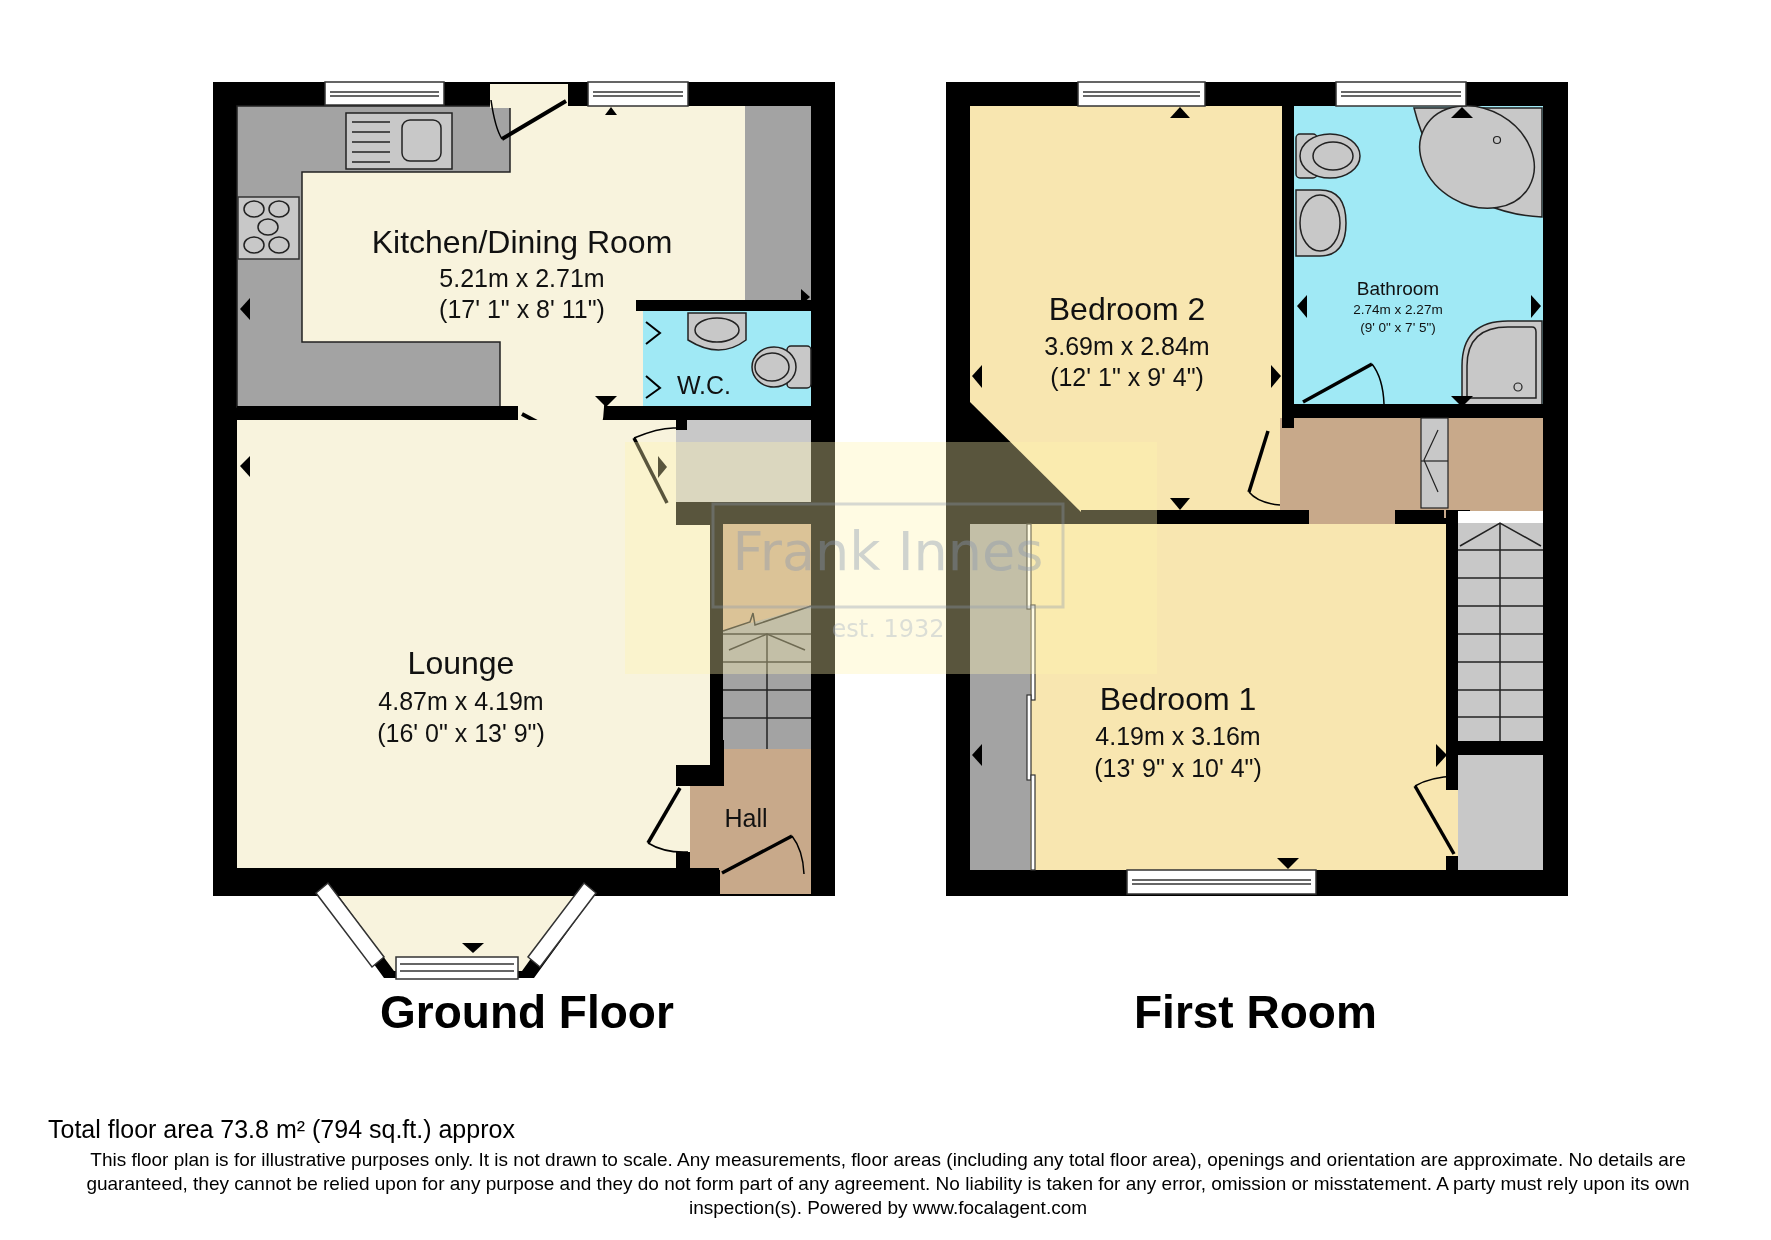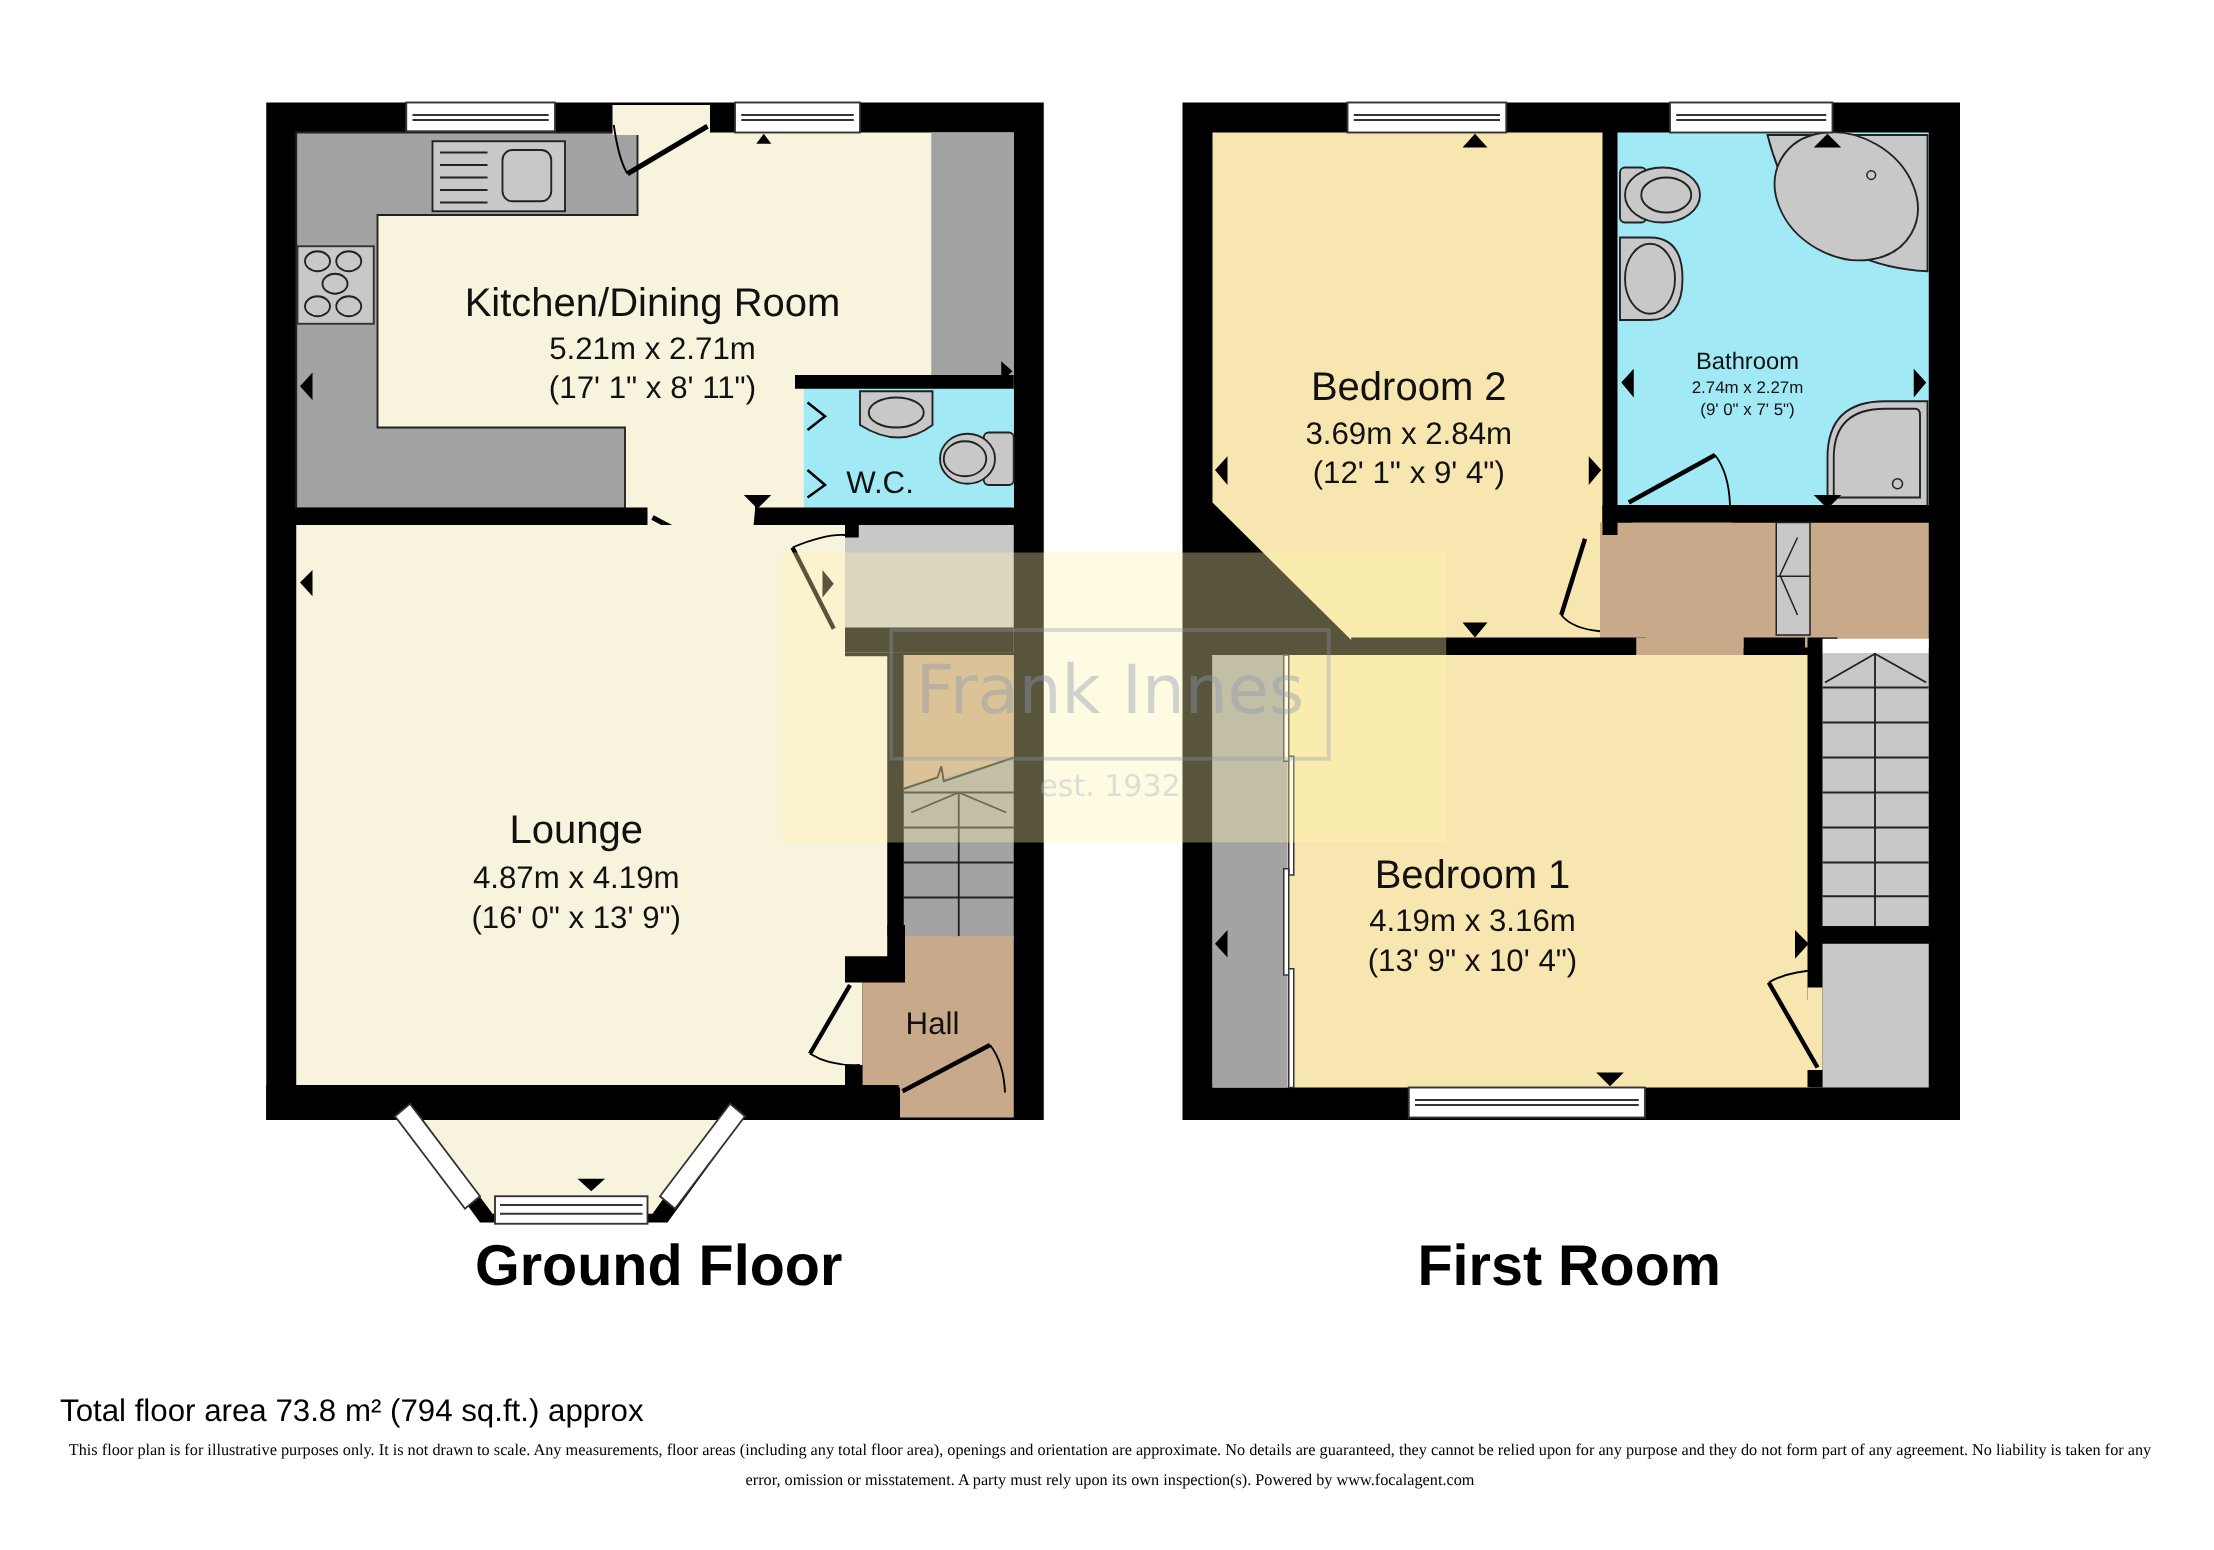--- a/index.html
+++ b/index.html
@@ -3,21 +3,21 @@
 <meta charset="utf-8">
 <style>
   html,body{margin:0;padding:0;background:#ffffff;}
   body{width:1771px;height:1240px;position:relative;overflow:hidden;font-family:"Liberation Sans",sans-serif;color:#000;}
   #plan{position:absolute;left:0;top:0;width:1771px;height:1240px;}
   .room-label{font-family:"Liberation Sans",sans-serif;fill:#111;}
   .floor-title{position:absolute;top:985px;font-family:"Liberation Sans",sans-serif;font-weight:bold;font-size:46px;letter-spacing:0px;}
   #gf-title{left:356px;margin-left:24px;}
   #ff-title{left:1134px;}
   #total-area{position:absolute;left:48px;top:1115px;font-size:25px;}
-  #disclaimer{position:absolute;left:48px;top:1148px;width:1680px;font-size:13px;line-height:24px;text-align:center;font-family:Liberation Serif, serif;}
+  #disclaimer{position:absolute;left:48px;top:1148px;width:1680px;font-size:19px;line-height:24px;text-align:center;}
 </style>
 </head>
 <body>
 
 <svg id="plan" viewBox="0 0 1771 1240" xmlns="http://www.w3.org/2000/svg">
 
   <g>
 
     <rect x="213" y="82" width="622" height="814" fill="#000"></rect>
 

